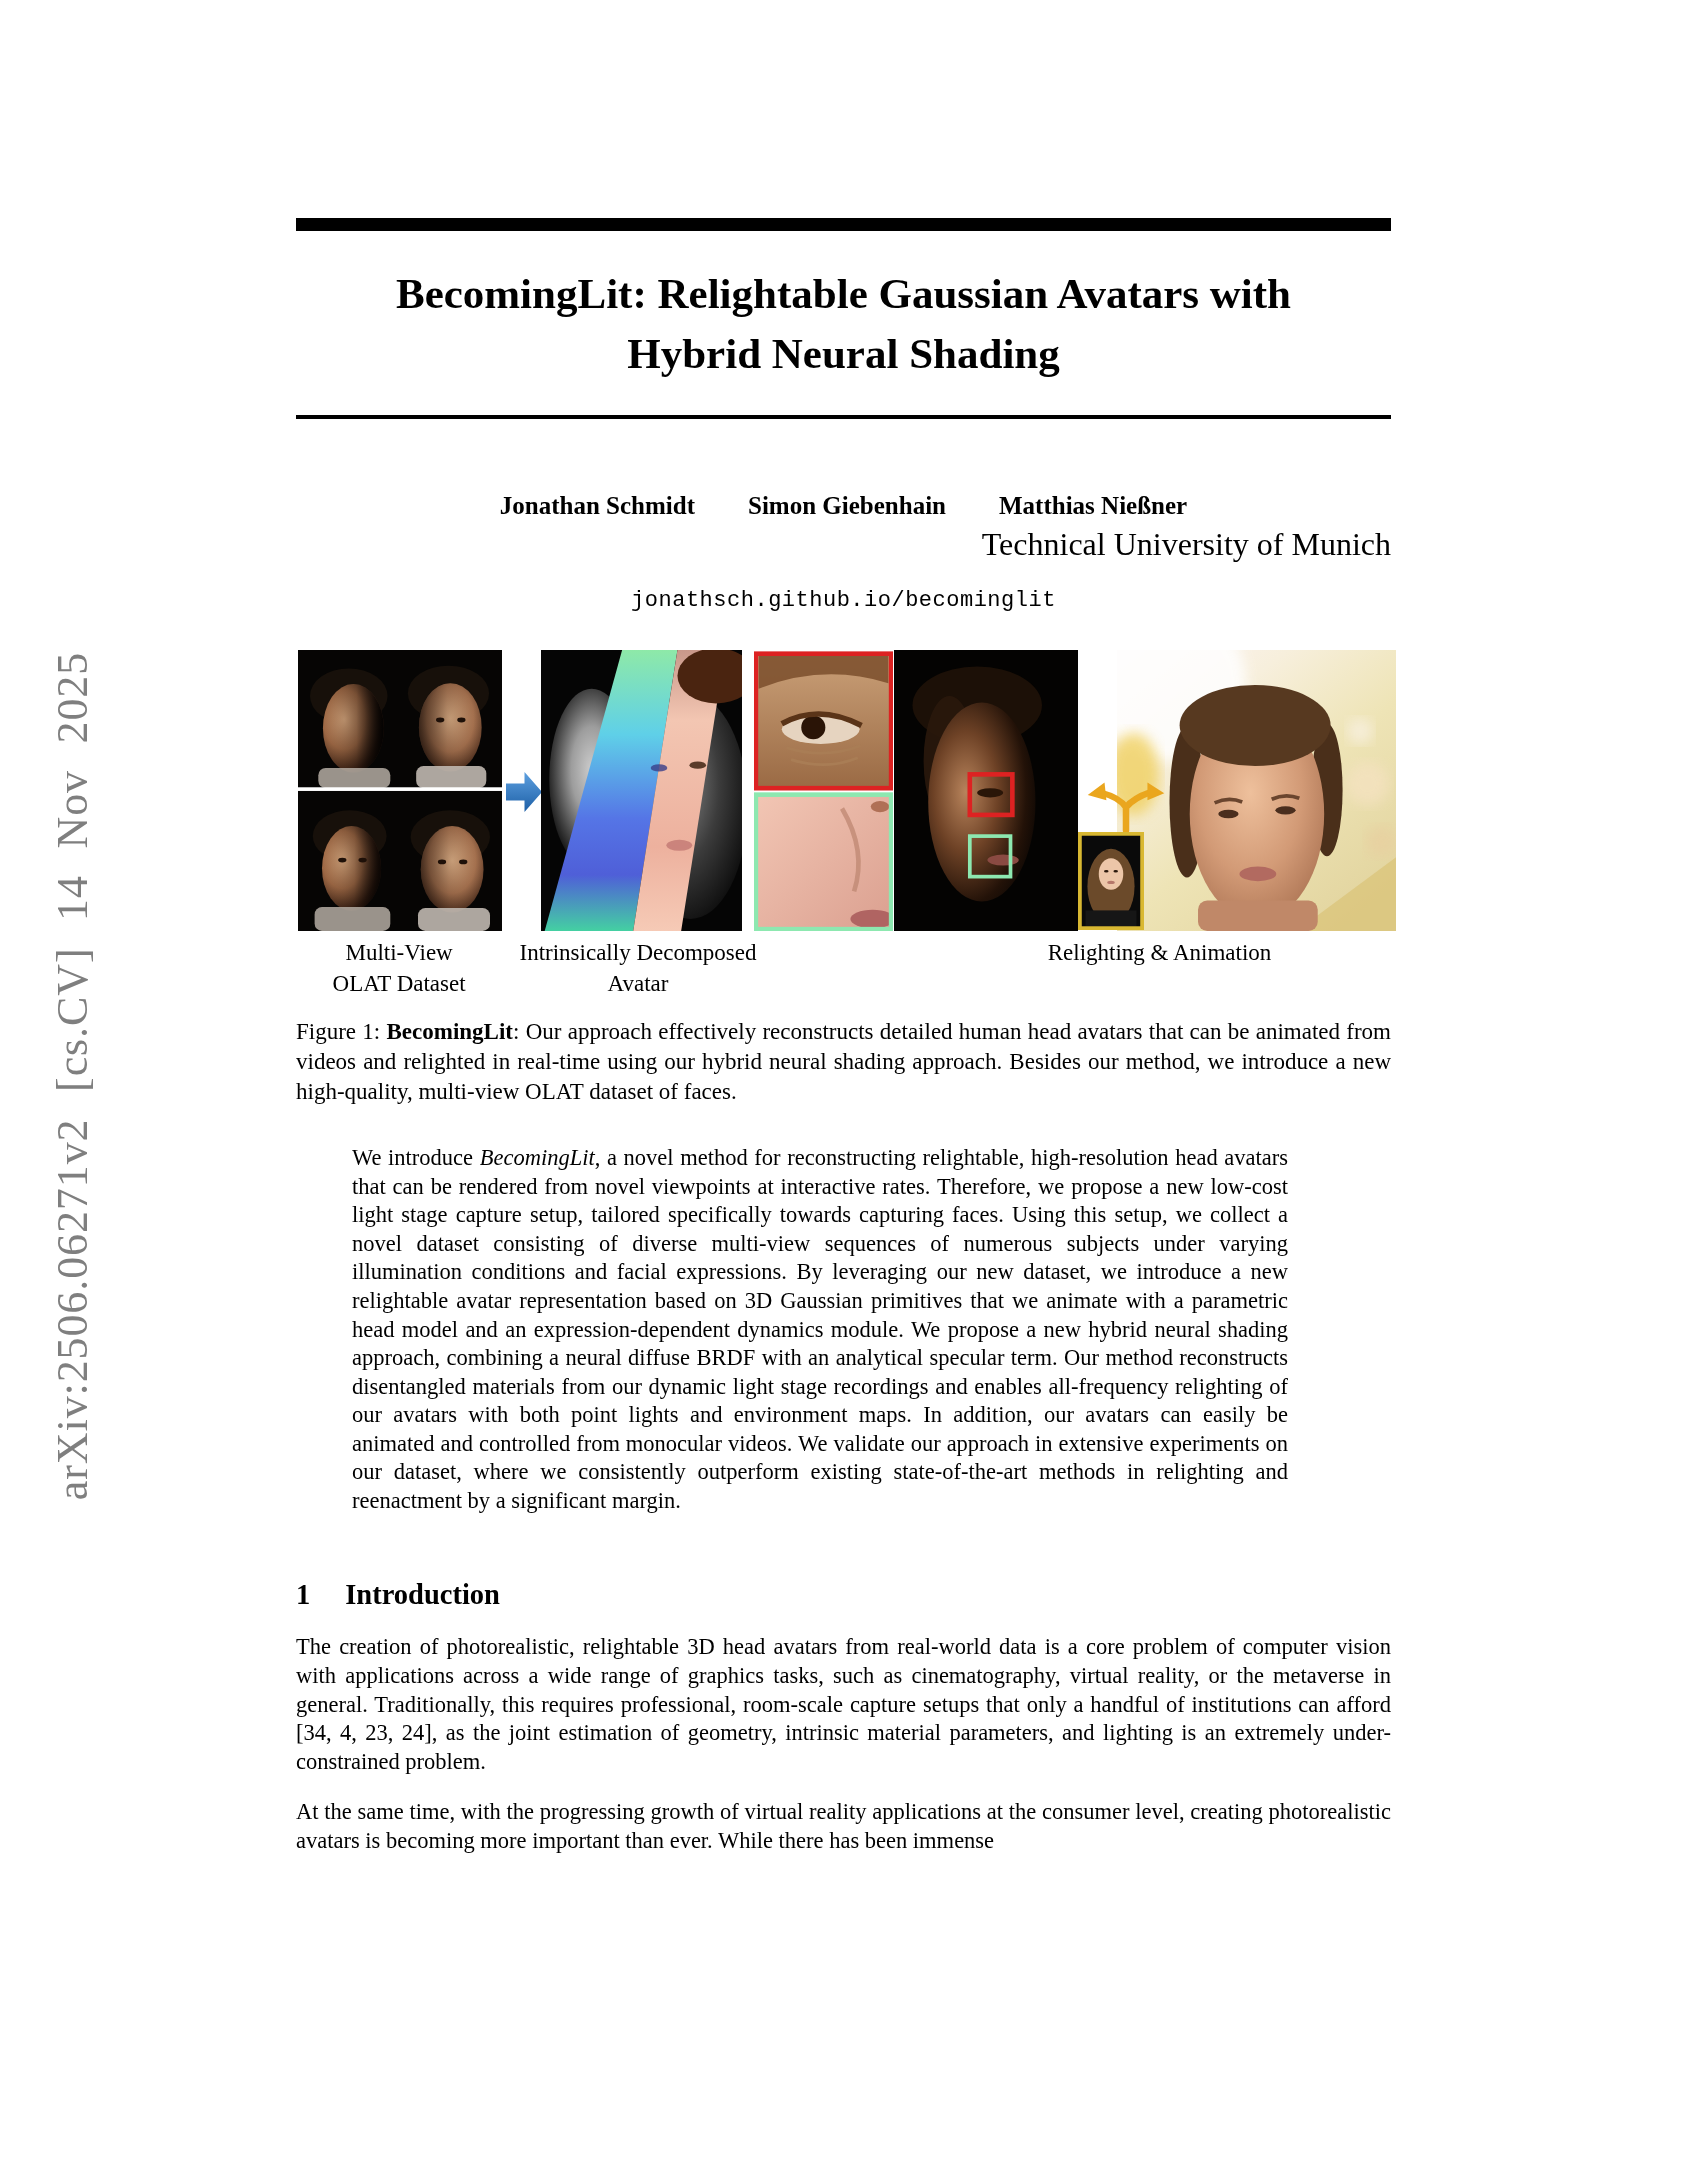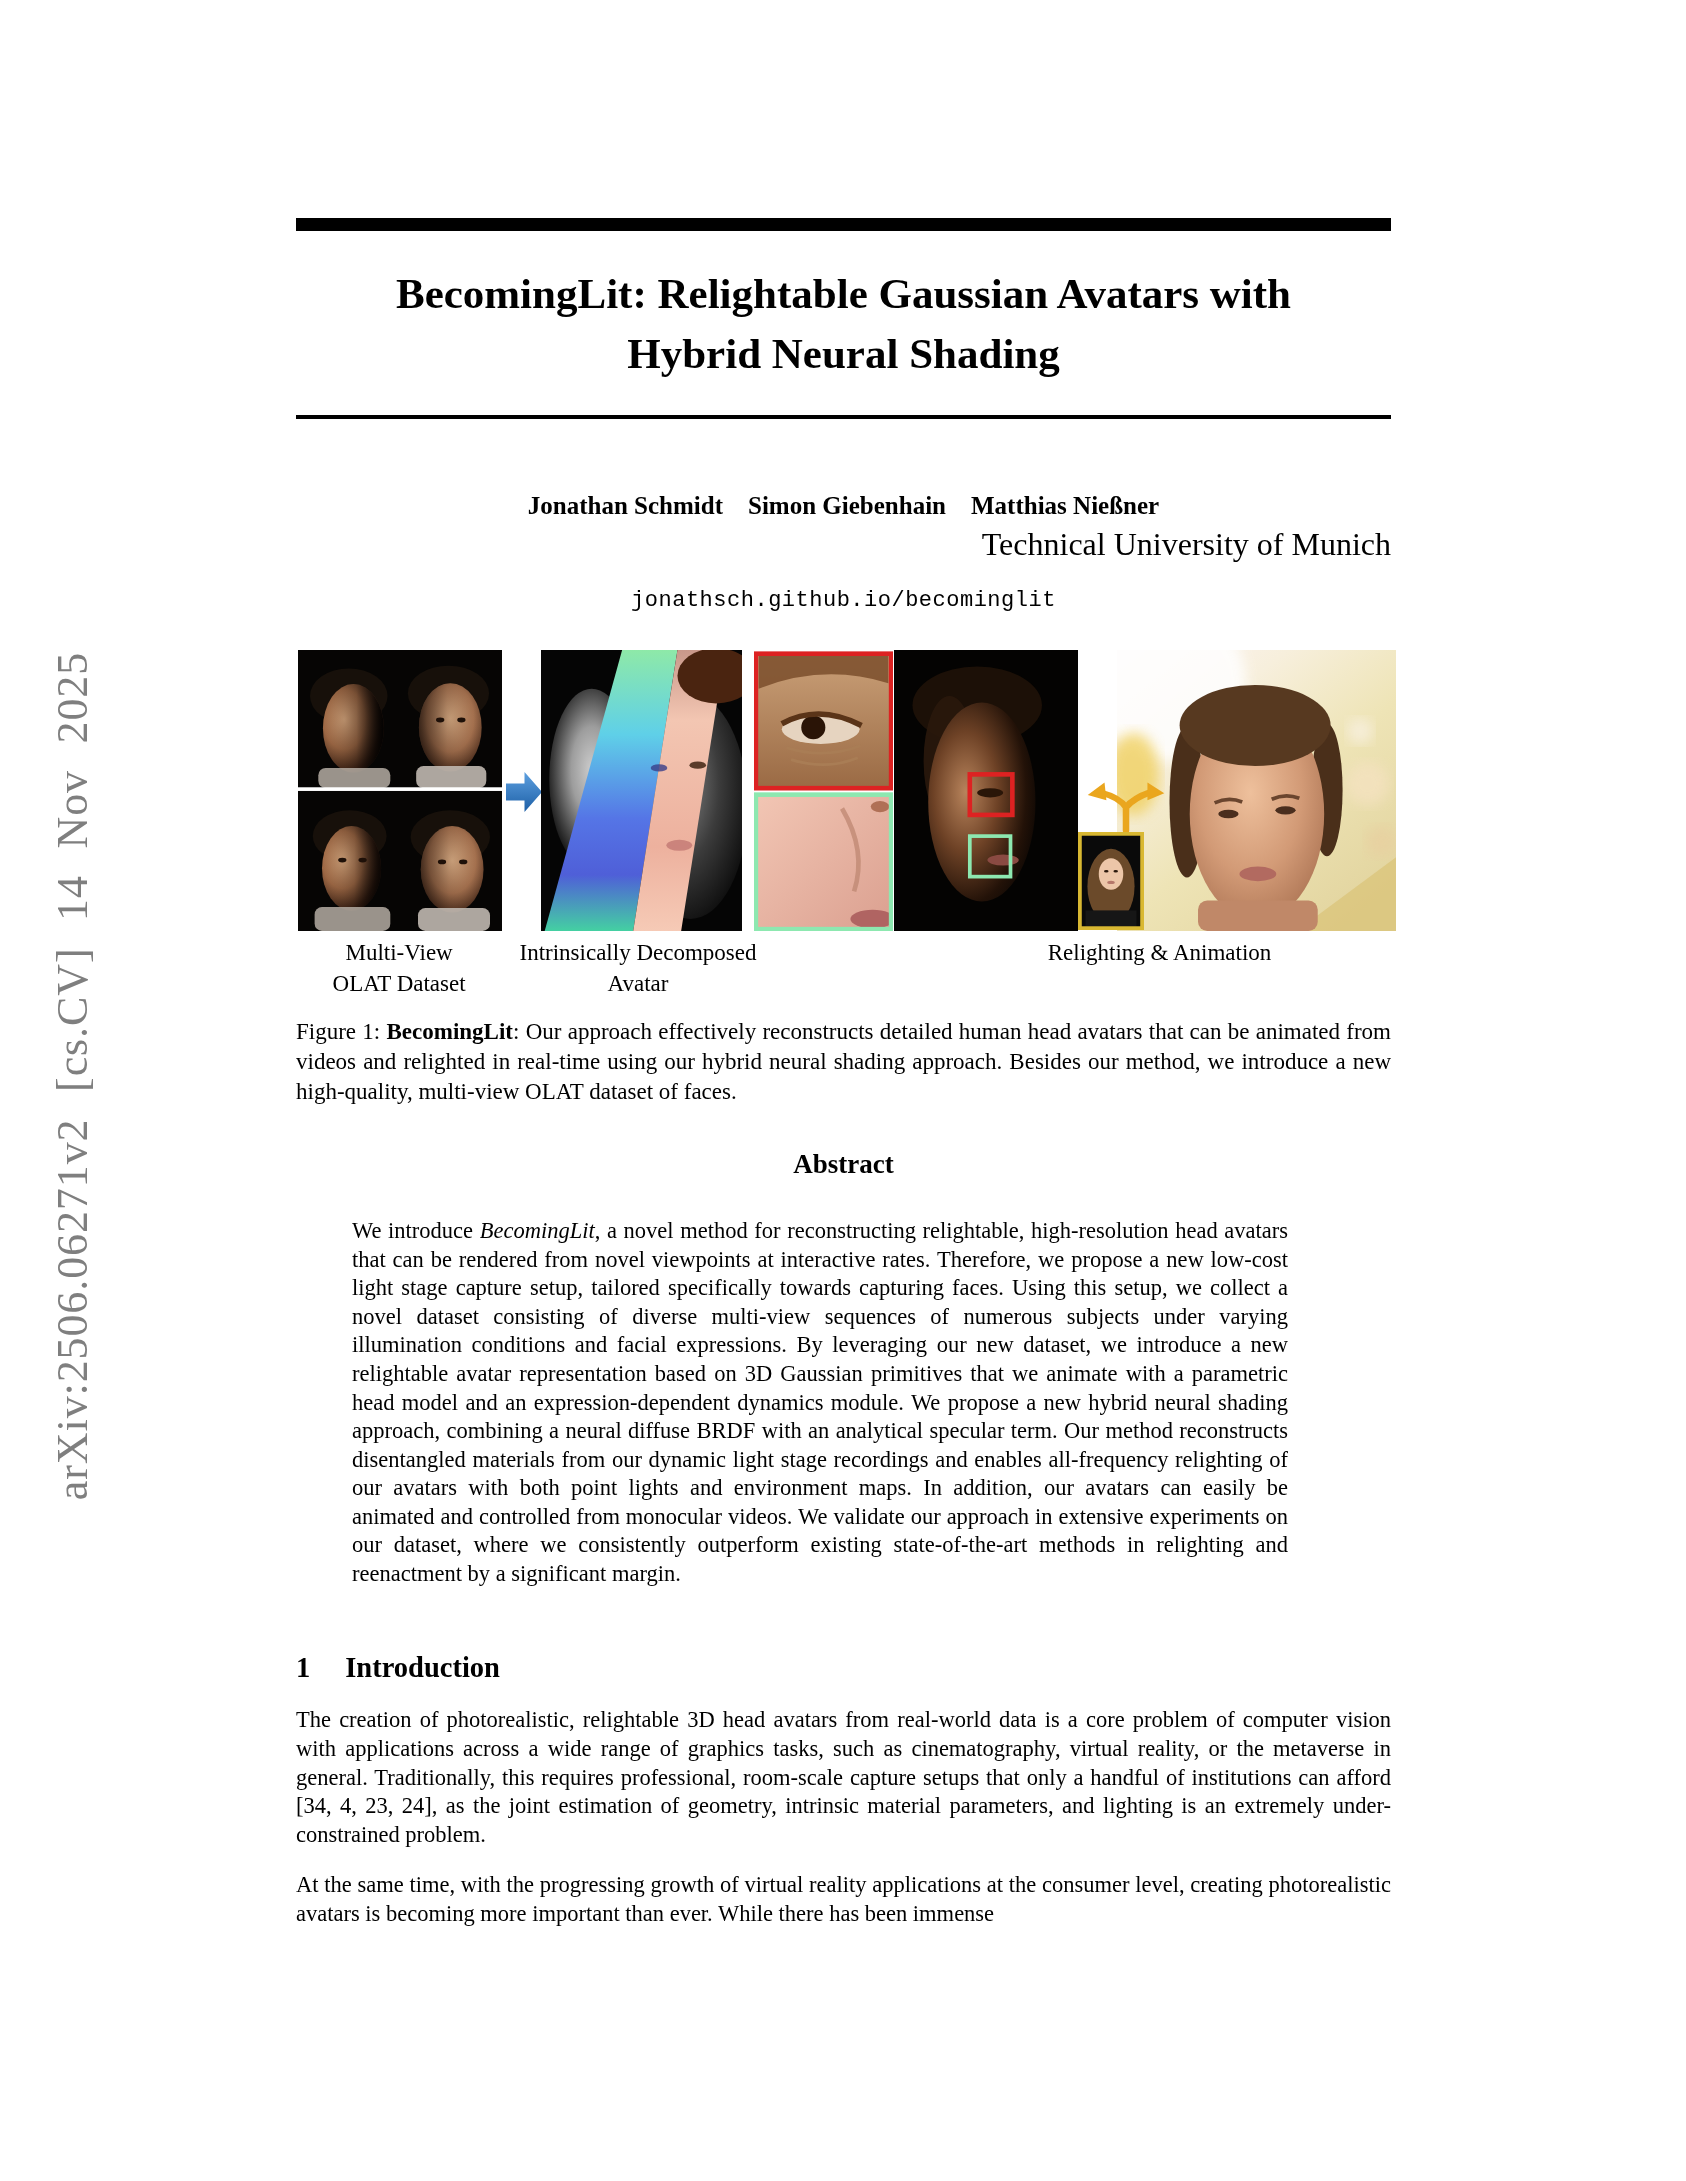--- a/index.html
+++ b/index.html
@@ -28,21 +28,21 @@
   }
   .rule-thick{margin-top:218px;height:13px;background:#000;}
   .rule-thin{margin-top:31px;height:3.7px;background:#000;}
   .title{
     margin:33px 0 0 0;
     font-size:43px;font-weight:bold;
     text-align:center;line-height:1.4;
   }
   .authors{
     margin-top:73px;
-    display:flex;justify-content:center;gap:25px;
+    display:flex;justify-content:center;gap:53px;
     font-size:25px;font-weight:bold;
   }
   .affiliation{margin-top:6.4px;text-align:right;font-size:32px;}
   .url{
     margin-top:25px;text-align:center;
     font-family:"Liberation Mono","DejaVu Sans Mono",monospace;
     font-size:22px;letter-spacing:0.5px;
   }
   figure{margin:0;padding:0;}
   .figstrip{margin-top:37px;position:relative;height:281px;}
@@ -320,21 +320,20 @@
         <div class="lbl" style="left:698px;width:331px;">
           <div>Relighting &amp; Animation</div>
         </div>
       </div>
 
       <figcaption>
         <span>Figure 1: </span><span class="b">BecomingLit</span><span>: Our approach effectively reconstructs detailed human head avatars that can be animated from videos and relighted in real-time using our hybrid neural shading approach. Besides our method, we introduce a new high-quality, multi-view OLAT dataset of faces.</span>
       </figcaption>
     </figure>
 
-    <h2 class="abstract-head">Abstract</h2>
 
     <p class="abstract-body">
       <span>We introduce </span><span class="i">BecomingLit</span><span>, a novel method for reconstructing relightable, high-resolution head avatars that can be rendered from novel viewpoints at interactive rates. Therefore, we propose a new low-cost light stage capture setup, tailored specifically towards capturing faces. Using this setup, we collect a novel dataset consisting of diverse multi-view sequences of numerous subjects under varying illumination conditions and facial expressions. By leveraging our new dataset, we introduce a new relightable avatar representation based on 3D Gaussian primitives that we animate with a parametric head model and an expression-dependent dynamics module. We propose a new hybrid neural shading approach, combining a neural diffuse BRDF with an analytical specular term. Our method reconstructs disentangled materials from our dynamic light stage recordings and enables all-frequency relighting of our avatars with both point lights and environment maps. In addition, our avatars can easily be animated and controlled from monocular videos. We validate our approach in extensive experiments on our dataset, where we consistently outperform existing state-of-the-art methods in relighting and reenactment by a significant margin.</span>
     </p>
 
     <h2 class="section-head">
       <span class="secnum">1</span><span>Introduction</span>
     </h2>
 
     <p class="body-para">The creation of photorealistic, relightable 3D head avatars from real-world data is a core problem of computer vision with applications across a wide range of graphics tasks, such as cinematography, virtual reality, or the metaverse in general. Traditionally, this requires professional, room-scale capture setups that only a handful of institutions can afford [34, 4, 23, 24], as the joint estimation of geometry, intrinsic material parameters, and lighting is an extremely under-constrained problem.</p>

